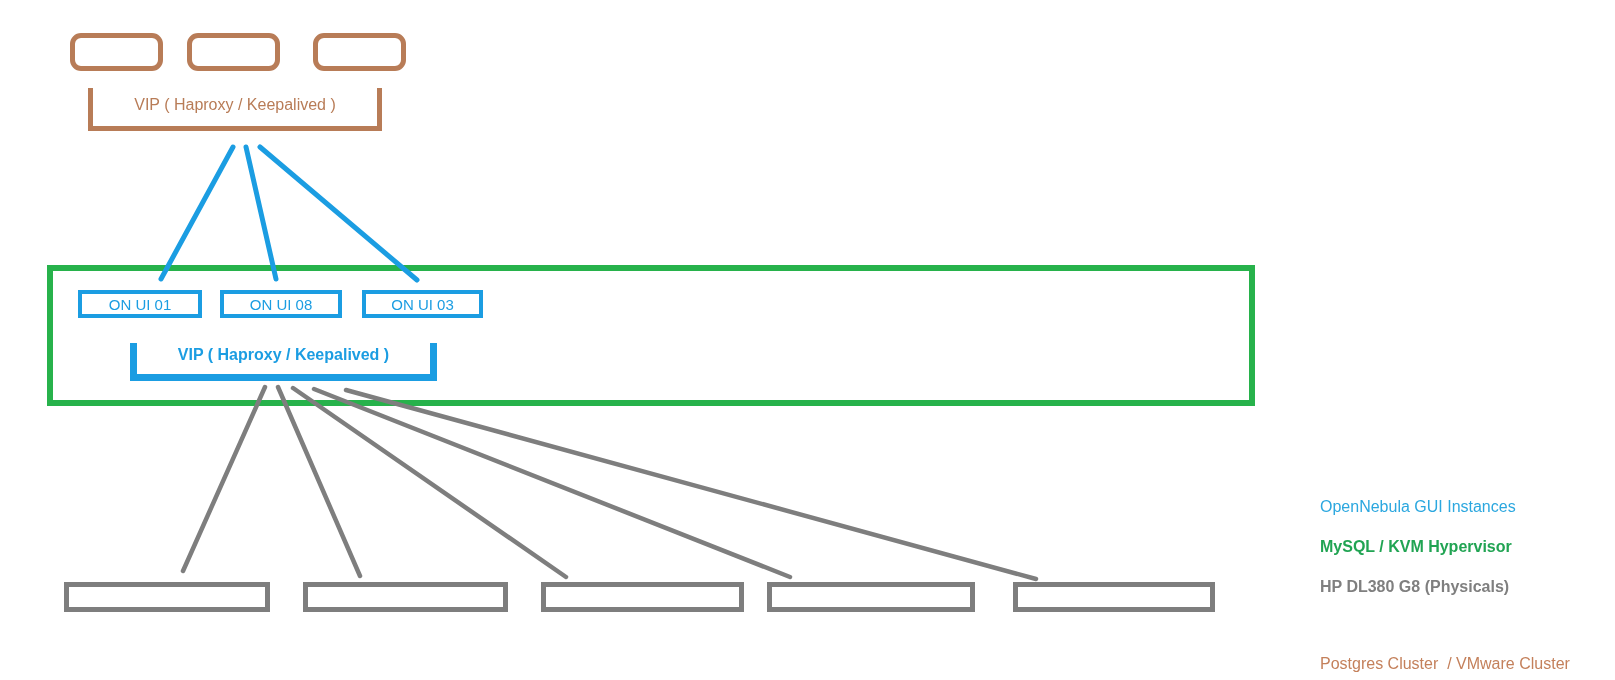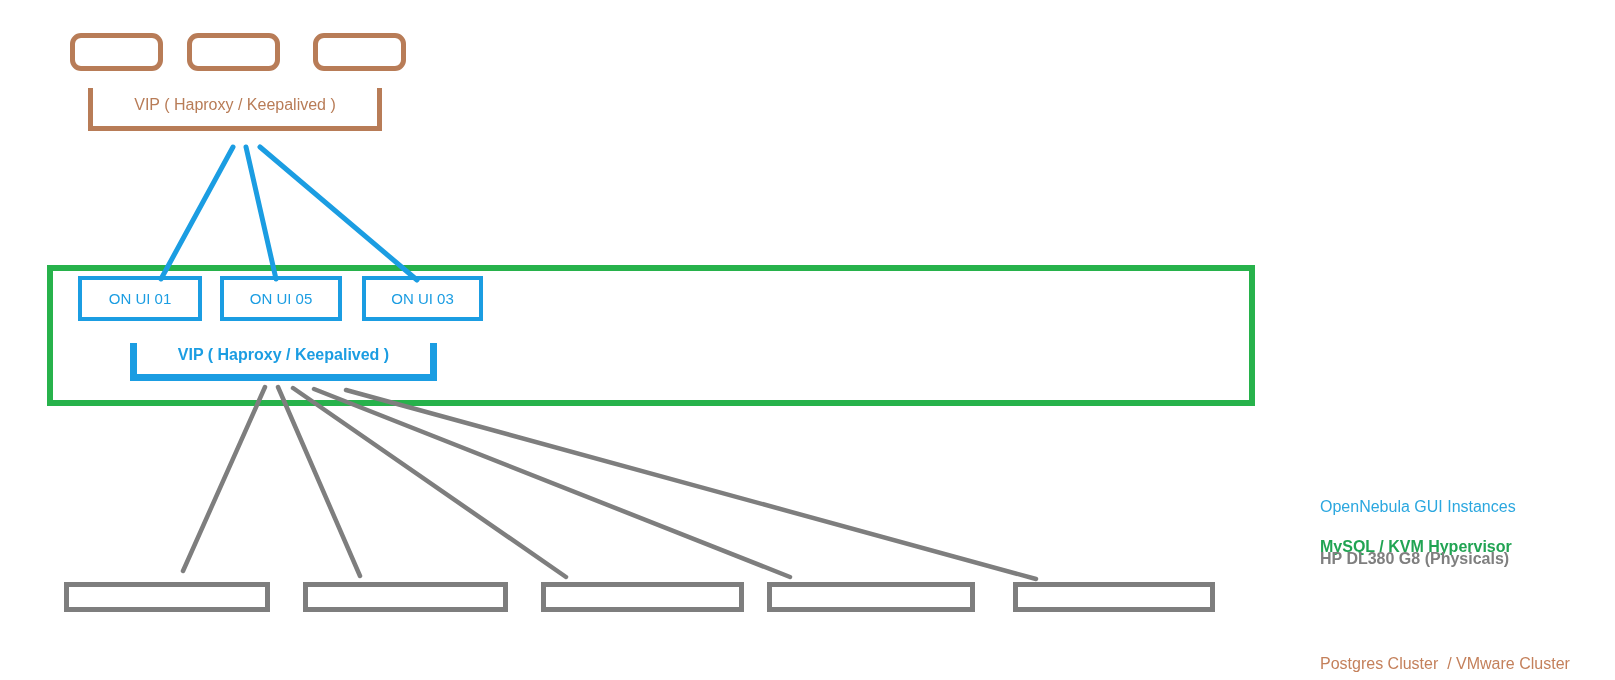--- a/index.html
+++ b/index.html
@@ -49,21 +49,21 @@
     left: 47px; top: 265px;
     width: 1208px; height: 141px;
     border: 6px solid #27B24B;
     background: #ffffff;
     z-index: 1;
   }
 
   
   .gui-node {
     border: 4px solid #1B9DE2;
-    height: 45px; top: 276px;
+    height: 28px; top: 290px;
     background: #ffffff;
     z-index: 2;
     display: flex; align-items: center; justify-content: center;
     color: #1B9DE2; font-size: 15px; white-space: pre;
   }
   .gui-bracket {
     left: 130px; top: 343px;
     width: 307px; height: 38px;
     border-left: 7px solid #1B9DE2;
     border-right: 7px solid #1B9DE2;
@@ -110,21 +110,21 @@
     </div>
   </div>
 
   <div class="abs hv-box"></div>
 
   <div>
     <div class="abs gui-node" style="left:78px;width:124px;">
       <span>ON UI 01</span>
     </div>
     <div class="abs gui-node" style="left:220px;width:122px;">
-      <span>ON UI 05</span>
+      <span>ON UI 08</span>
     </div>
     <div class="abs gui-node" style="left:362px;width:121px;">
       <span>ON UI 03</span>
     </div>
     <div class="abs gui-bracket">
       <span class="vip-text">VIP ( Haproxy / Keepalived )</span>
     </div>
   </div>
 
   <div>
@@ -148,20 +148,20 @@
       <line x1="278" y1="387" x2="360" y2="576"></line>
       <line x1="293" y1="388" x2="566" y2="577"></line>
       <line x1="314" y1="389" x2="790" y2="577"></line>
       <line x1="346" y1="390" x2="1036" y2="579"></line>
     </g>
   </svg>
 
   <div>
     <div class="abs legend-item" style="top: 496px; color: rgb(43, 167, 223);">OpenNebula GUI Instances</div>
     <div class="abs legend-item bold" style="top: 536px; color: rgb(33, 164, 83);">MySQL / KVM Hypervisor</div>
-    <div class="abs legend-item bold" style="top: 548px; color: rgb(127, 127, 127);">HP DL380 G8 (Physicals)</div>
+    <div class="abs legend-item bold" style="top: 576px; color: rgb(127, 127, 127);">HP DL380 G8 (Physicals)</div>
     <div class="abs legend-item" style="top: 611px; color: rgb(196, 128, 91);">
       <span style="display:block;">Postgres Cluster  / VMware Cluster</span>
       
     </div>
   </div>
 
 </div>
 
 </body></html>

